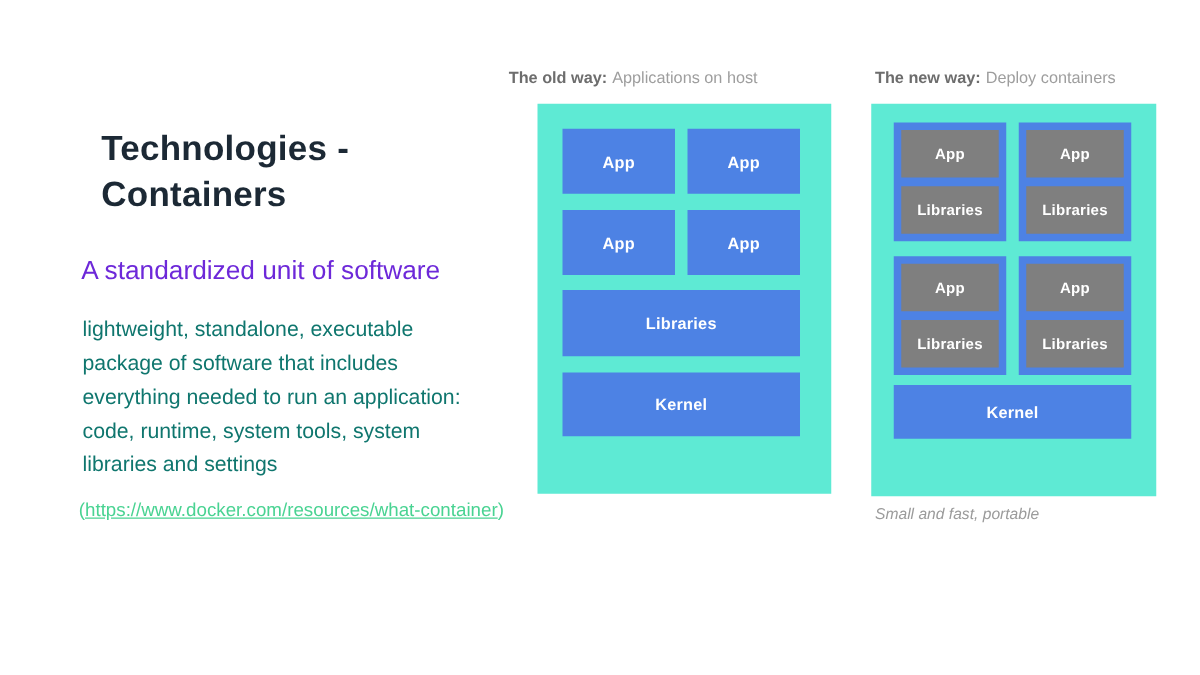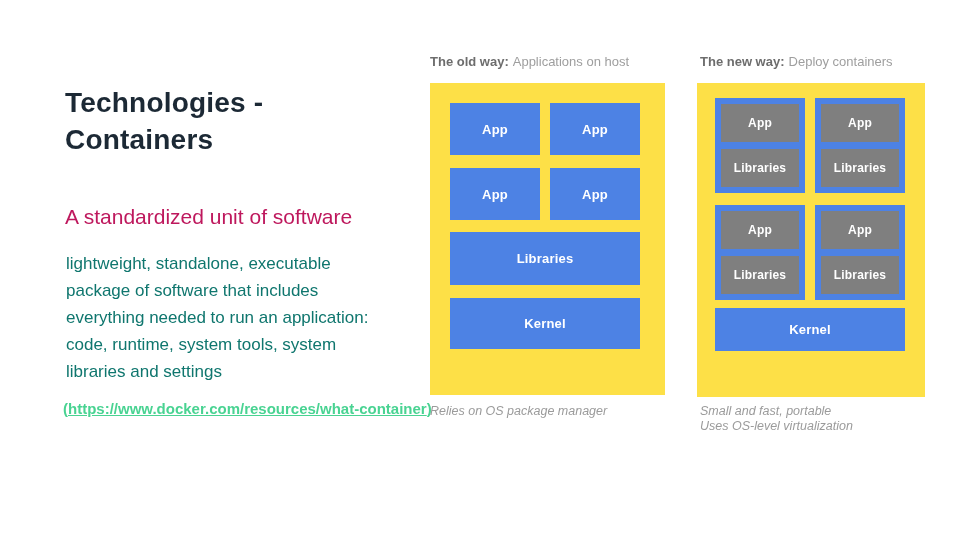--- a/index.html
+++ b/index.html
@@ -10,40 +10,40 @@
   .abs{position:absolute;}
 
   
   .slide-title{
     left:65px;top:84px;width:270px;
     font-size:28px;font-weight:bold;color:#1c2935;line-height:1.33;
     letter-spacing:.2px;
   }
   .slide-subtitle{
     left:65px;top:203px;width:360px;
-    font-size:21px;color:#be185d;line-height:1.3;
+    font-size:21px;color:#6d28d9;line-height:1.3;
   }
   .slide-body{
     left:66px;top:250px;width:320px;
     font-size:17px;color:#0f766e;line-height:27px;
   }
   .slide-source{
     left:63px;top:400px;width:360px;
-    font-size:15px;color:#49d392;line-height:18px;white-space:nowrap;font-weight:bold;
+    font-size:15px;color:#49d392;line-height:18px;white-space:nowrap;
   }
   .slide-source a{color:#49d392;text-decoration:underline;cursor:pointer;}
 
   
   .diagram-header{font-size:13px;color:#9e9e9e;white-space:nowrap;}
   .diagram-header .hb{font-weight:bold;color:#6d6d6d;margin-right:4px;}
-  .hdr-old{left:430px;top:54px;}
+  .hdr-old{left:407px;top:54px;}
   .hdr-new{left:700px;top:54px;}
 
   
-  .panel{background:#fde047;}
+  .panel{background:#5eead4;}
   .panel-old{left:430px;top:83px;width:235px;height:312px;}
   .panel-new{left:697px;top:83px;width:228px;height:314px;}
 
   .bluebox{
     background:#4d82e4;color:#ffffff;font-weight:bold;font-size:13px;
     display:flex;align-items:center;justify-content:center;letter-spacing:.2px;
   }
   
   .o-app1{left:20px;top:20px;width:90px;height:52px;}
   .o-app2{left:120px;top:20px;width:90px;height:52px;}
@@ -72,21 +72,21 @@
   
   .caption{
     font-size:12.5px;font-style:italic;color:#9b9b9b;line-height:15px;white-space:nowrap;
   }
   .cap-old{left:430px;top:404px;}
   .cap-new{left:700px;top:404px;}
 </style>
 </head>
 <body>
 
-<h1 class="abs slide-title" style="margin:0;">Technologies - Containers</h1>
+<h1 class="abs slide-title" style="margin:16px;">Technologies - Containers</h1>
 <div class="abs slide-subtitle">A standardized unit of software</div>
 <div class="abs slide-body">lightweight, standalone, executable package of software that includes everything needed to run an application: code, runtime, system tools, system libraries and settings</div>
 <div class="abs slide-source"><span>(</span><a>https://www.docker.com/resources/what-container</a><span>)</span></div>
 
 <div class="abs diagram-header hdr-old">
   <span class="hb">The old way:</span><span>Applications on host</span>
 </div>
 
 <div class="abs panel panel-old">
   <div class="abs bluebox o-app1">App</div>
@@ -115,18 +115,16 @@
     <div class="graybox">Libraries</div>
   </div>
   <div class="container-box n-c4">
     <div class="graybox">App</div>
     <div class="graybox">Libraries</div>
   </div>
   <div class="bluebox n-kern">Kernel</div>
 </div>
 
 <div class="abs caption cap-old">
-  <div>Relies on OS package manager</div>
 </div>
 <div class="abs caption cap-new">
   <div>Small and fast, portable</div>
-  <div>Uses OS-level virtualization</div>
 </div>
 
 </body></html>

